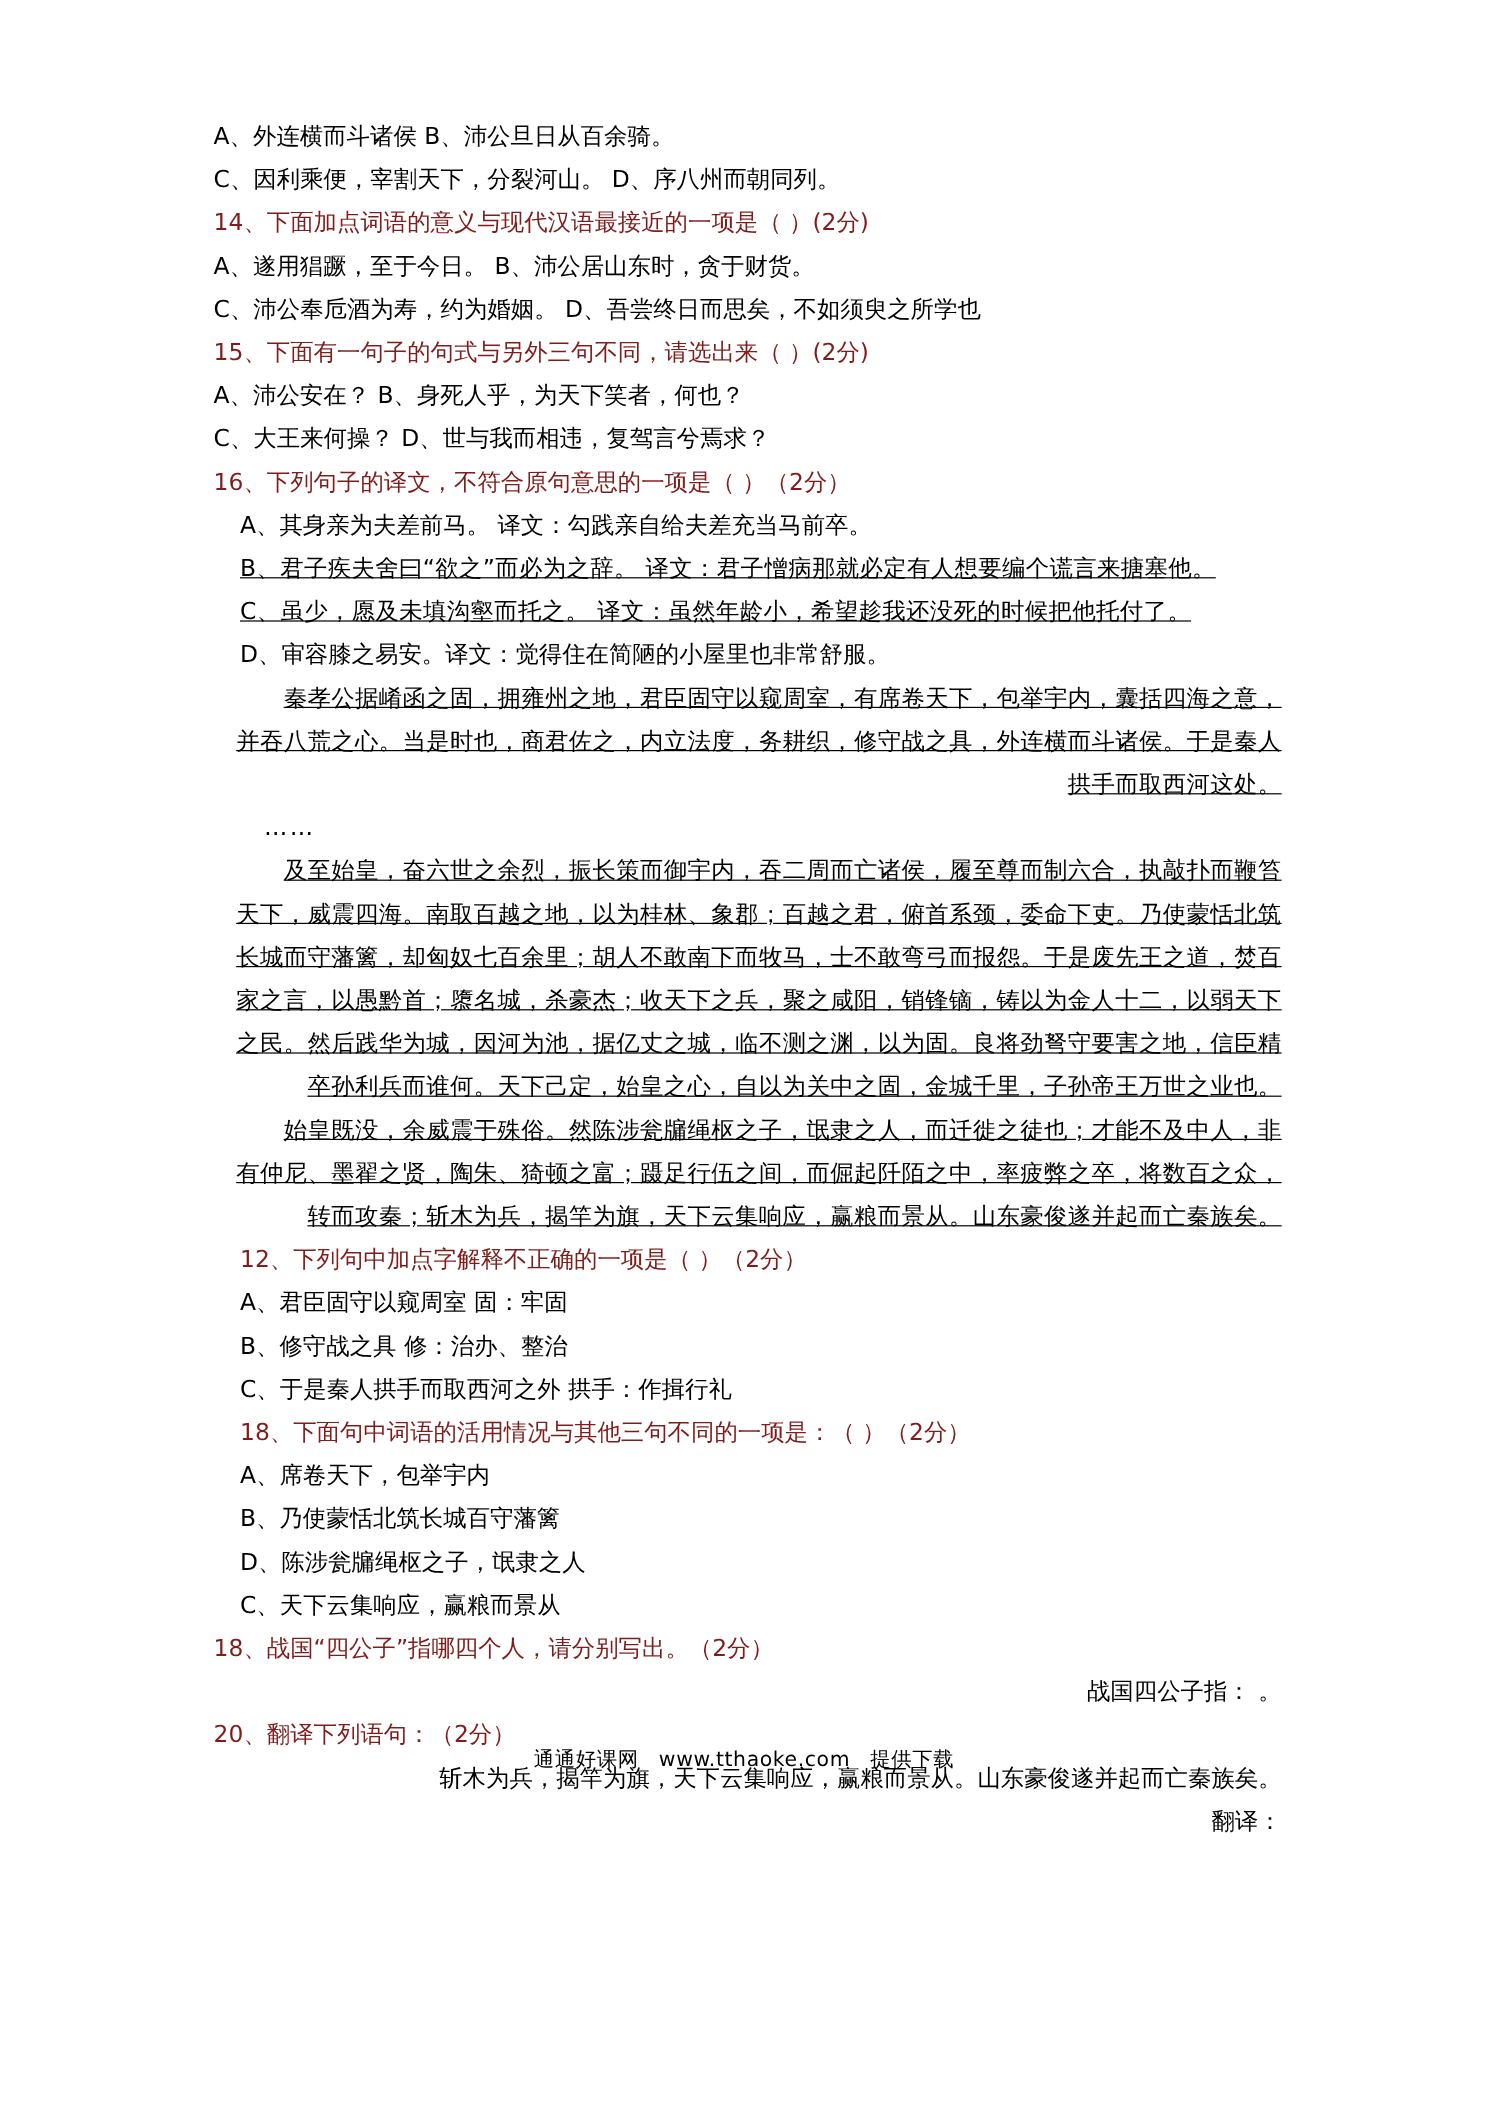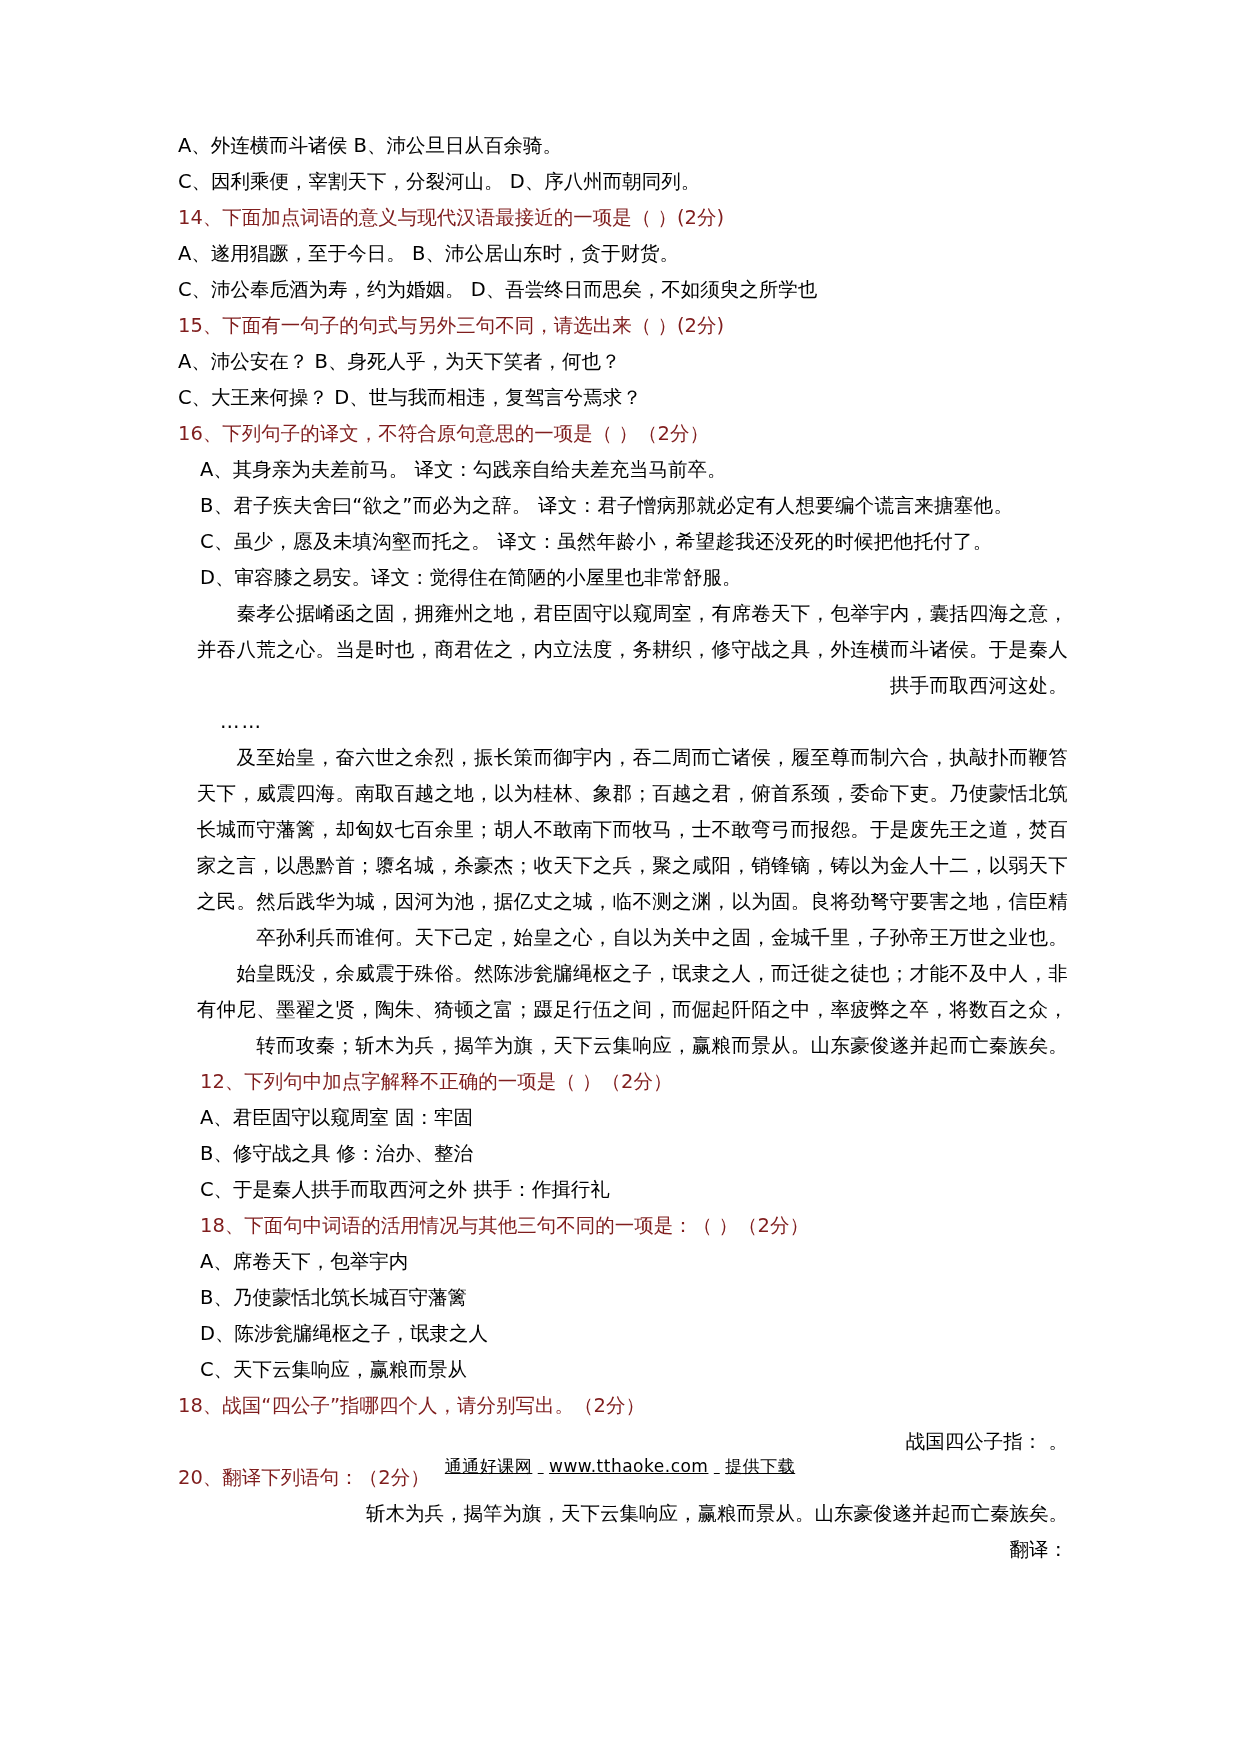--- a/index.html
+++ b/index.html
@@ -17,31 +17,31 @@
     margin: 0 auto;
     background: #ffffff;
     box-sizing: border-box;
     overflow: hidden;
   }
   .content {
     position: absolute;
     left: 178px;
     top: 96px;
     width: 890px;
-    margin-top: 32px;
   }
   
   .para {
     font-size: 19.5px;
     line-height: 36px;
     color: #000000;
     letter-spacing: 0.3px;
     text-align: justify;
     text-justify: inter-ideograph;
     margin: 0;
+    text-decoration: underline;
   }
   .indent1 {
     text-indent: 22px;
   }
   .indent2 {
     text-indent: 42px;
     text-align: right;
   }
   .qline {
     font-size: 19.5px;
@@ -64,21 +64,21 @@
   }
   .footer {
     position: absolute;
     left: 0;
     top: 1455px;
     width: 100%;
     text-align: center;
     font-size: 17px;
     color: #000000;
   }
-  .footer span { letter-spacing: 0.5px; text-decoration: underline; }
+  .footer span { letter-spacing: 0.5px; }
 </style>
 </head>
 <body>
 
 <div class="page">
 
   <div class="content">
 
     <div class="opt">A、外连横而斗诸侯   B、沛公旦日从百余骑。</div>
     <div class="opt">C、因利乘便，宰割天下，分裂河山。   D、序八州而朝同列。</div>

